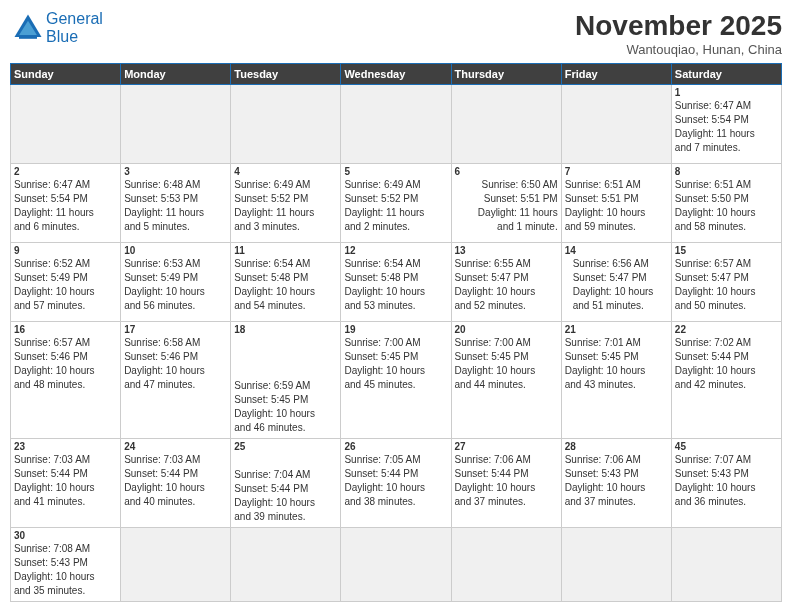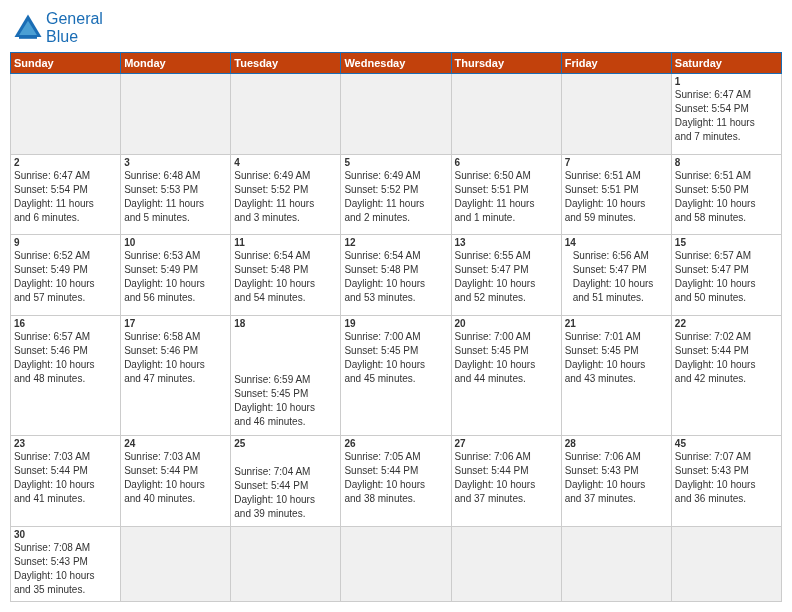--- a/index.html
+++ b/index.html
@@ -53,21 +53,21 @@
       color: #555;
     }
     .calendar {
       flex: 1;
       border: 1px solid #ccc;
       border-collapse: collapse;
       width: 100%;
       table-layout: fixed;
     }
     .calendar th {
-      background: #c2410c;
+      background: #404040;
       color: #fff;
       font-size: 11px;
       font-weight: bold;
       padding: 4px 3px;
       text-align: left;
       border: 1px solid #1a6db5;
     }
     .calendar td {
       border: 1px solid #ccc;
       vertical-align: top;
@@ -103,20 +103,24 @@
       <svg class="logo-icon" viewBox="0 0 40 40">
         <polygon points="20,5 35,30 5,30" fill="#1a6db5"></polygon>
         <polygon points="20,12 30,28 10,28" fill="#4a9fd4"></polygon>
         <rect x="10" y="28" width="20" height="4" fill="#1a6db5"></rect>
       </svg>
       <div class="logo-text">
         <div><span>General</span></div>
         <div><span style="color:#1a6db5">Blue</span></div>
       </div>
     </div>
+    <div class="title-block">
+      <div class="month-title">November 2025</div>
+      <div class="subtitle">Wantouqiao, Hunan, China</div>
+    </div>
   </div>
 
   <table class="calendar">
     <thead>
       <tr>
       <th>Sunday</th>
           <th>Monday</th>
           <th>Tuesday</th>
           <th>Wednesday</th>
           <th>Thursday</th>
@@ -164,21 +168,21 @@
           </td>
           <td>
             <div class="day-num">5</div>
             <div class="day-info" style="white-space: pre-line;">Sunrise: 6:49 AM
 Sunset: 5:52 PM
 Daylight: 11 hours
 and 2 minutes.</div>
           </td>
           <td>
             <div class="day-num">6</div>
-            <div class="day-info" style="white-space: pre-line;">Sunrise: 6:50 AM
+            <div class="day-info" style="white-space: pre-line; text-align: right;">Sunrise: 6:50 AM
 Sunset: 5:51 PM
 Daylight: 11 hours
 and 1 minute.</div>
           </td>
           <td>
             <div class="day-num">7</div>
             <div class="day-info" style="white-space: pre-line;">Sunrise: 6:51 AM
 Sunset: 5:51 PM
 Daylight: 10 hours
 and 59 minutes.</div>

